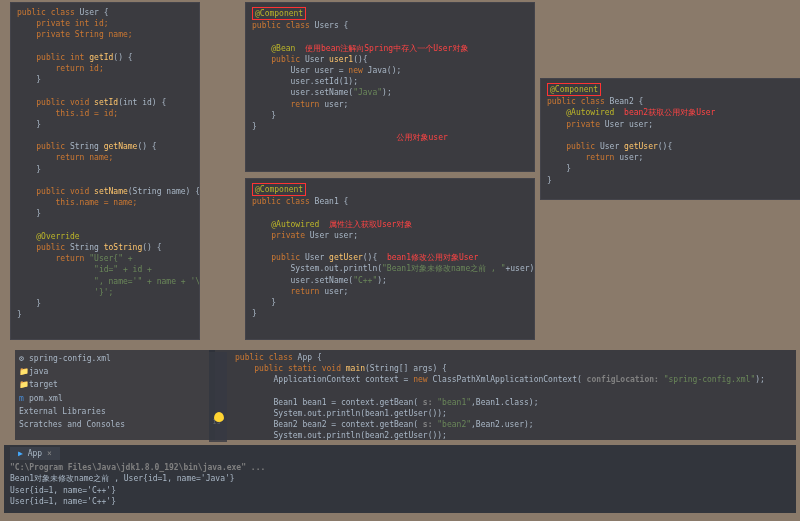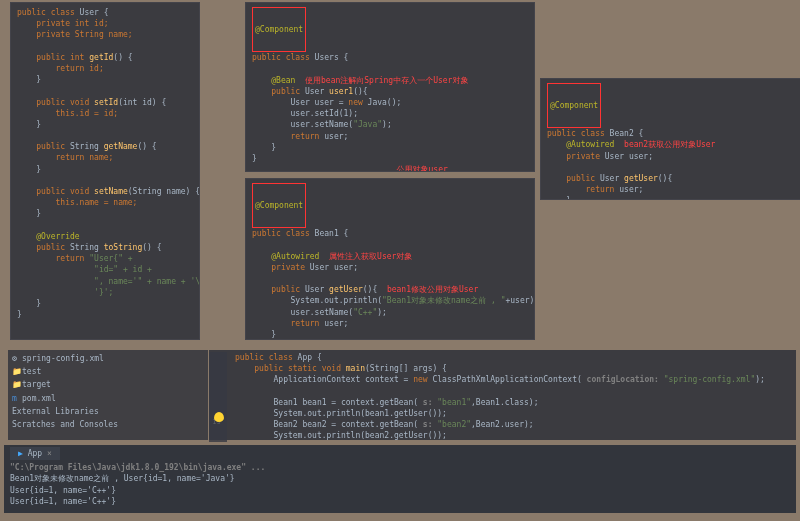--- a/index.html
+++ b/index.html
@@ -20,38 +20,38 @@
   padding: 4px 6px;
   overflow: hidden;
 }
 .kw { color: #cc7832; }
 .method { color: #ffc66d; }
 .str { color: #6a8759; }
 .comment { color: #808080; font-weight: bold; }
 .anno { color: #bbb529; }
 .plain { color: #a9b7c6; }
 .red-note { color: #ff4444; font-size: 8px; margin-top: 6px; }
-.red-box { border: 1.5px solid #ff3333; display: inline-block; padding: 16px 2px; }
+.red-box { border: 1.5px solid #ff3333; display: inline-block; padding: 0 2px; }
 
 
 .p-user { left: 10px; top: 2px; width: 190px; height: 338px; }
 .p-users { left: 245px; top: 2px; width: 290px; height: 170px; }
 .p-bean1 { left: 245px; top: 178px; width: 290px; height: 162px; }
 .p-bean2 { left: 540px; top: 78px; width: 294px; height: 122px; }
 
 .bottom-section {
   position: absolute;
   left: 4px;
   top: 350px;
   width: 792px;
   height: 168px;
 }
 .file-tree {
   position: absolute;
-  left: 4px;
+  left: 11px;
   top: 0;
   width: 200px;
   height: 90px;
   background: rgba(50, 53, 60, 0.85);
   padding: 2px 4px;
   font-size: 8px;
   color: #a9b7c6;
 }
 .tree-item { padding: 1px 0; }
 .tree-icon { display: inline-block; width: 10px; }
@@ -176,21 +176,21 @@
 
 <span class="kw">    public </span><span>User </span><span class="method">getUser</span><span>(){</span>
 <span class="kw">        return </span><span>user;</span>
 <span>    }</span>
 <span>}</span></pre>
 </div>
 
 <div class="bottom-section">
   <div class="file-tree">
     <div class="tree-item"><span class="tree-icon">⚙</span><span>spring-config.xml</span></div>
-    <div class="tree-item"><span class="tree-icon">📁</span><span>test</span></div>
+    <div class="tree-item"><span class="tree-icon">📁</span><span>java</span></div>
     <div class="tree-item"><span class="tree-icon">📁</span><span>target</span></div>
     <div class="tree-item"><span class="tree-icon" style="color:#4a8cd4">m</span><span>pom.xml</span></div>
     <div class="tree-item"><span>External Libraries</span></div>
     <div class="tree-item"><span>Scratches and Consoles</span></div>
   </div>
 
   <div class="p-app">
     <div class="gutter" style="height:90px;">
       <span class="line-num"></span>
         <span class="line-num"></span>

